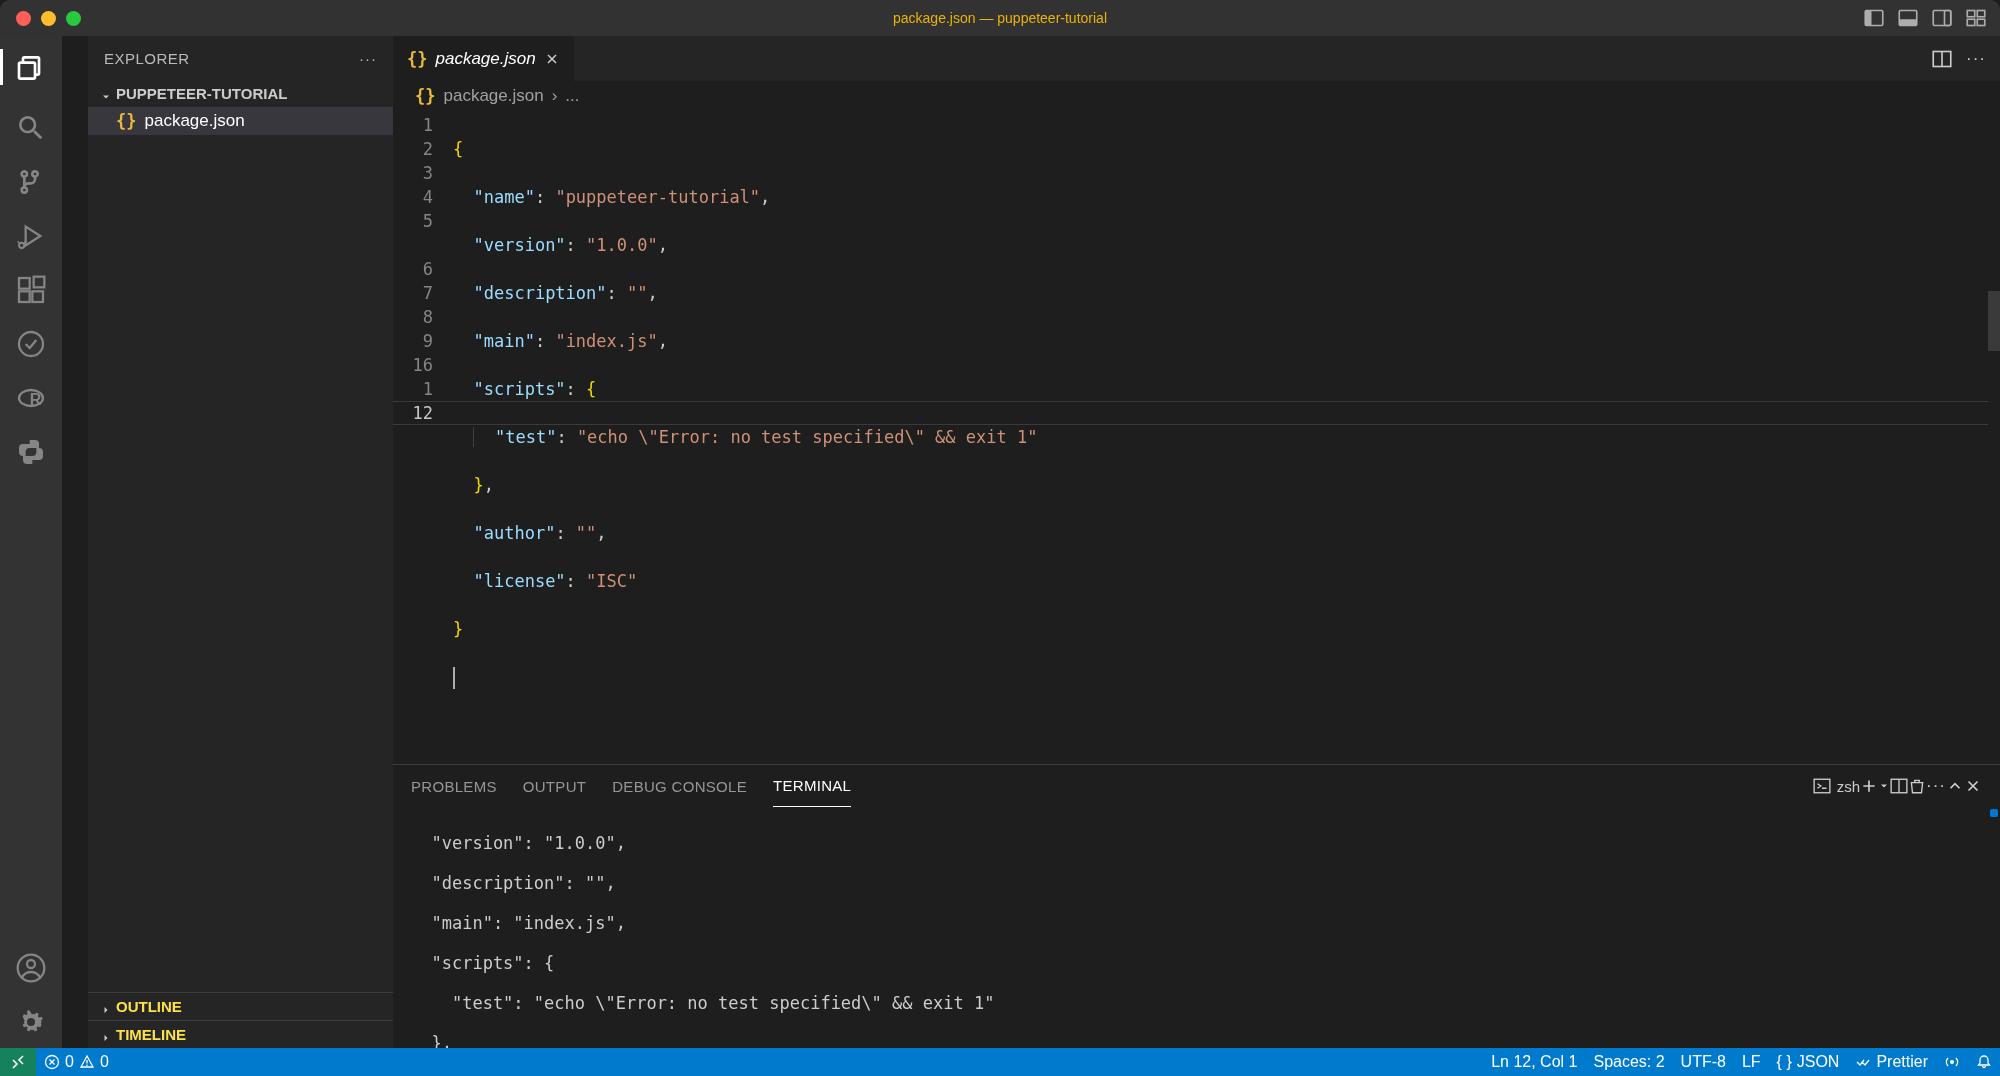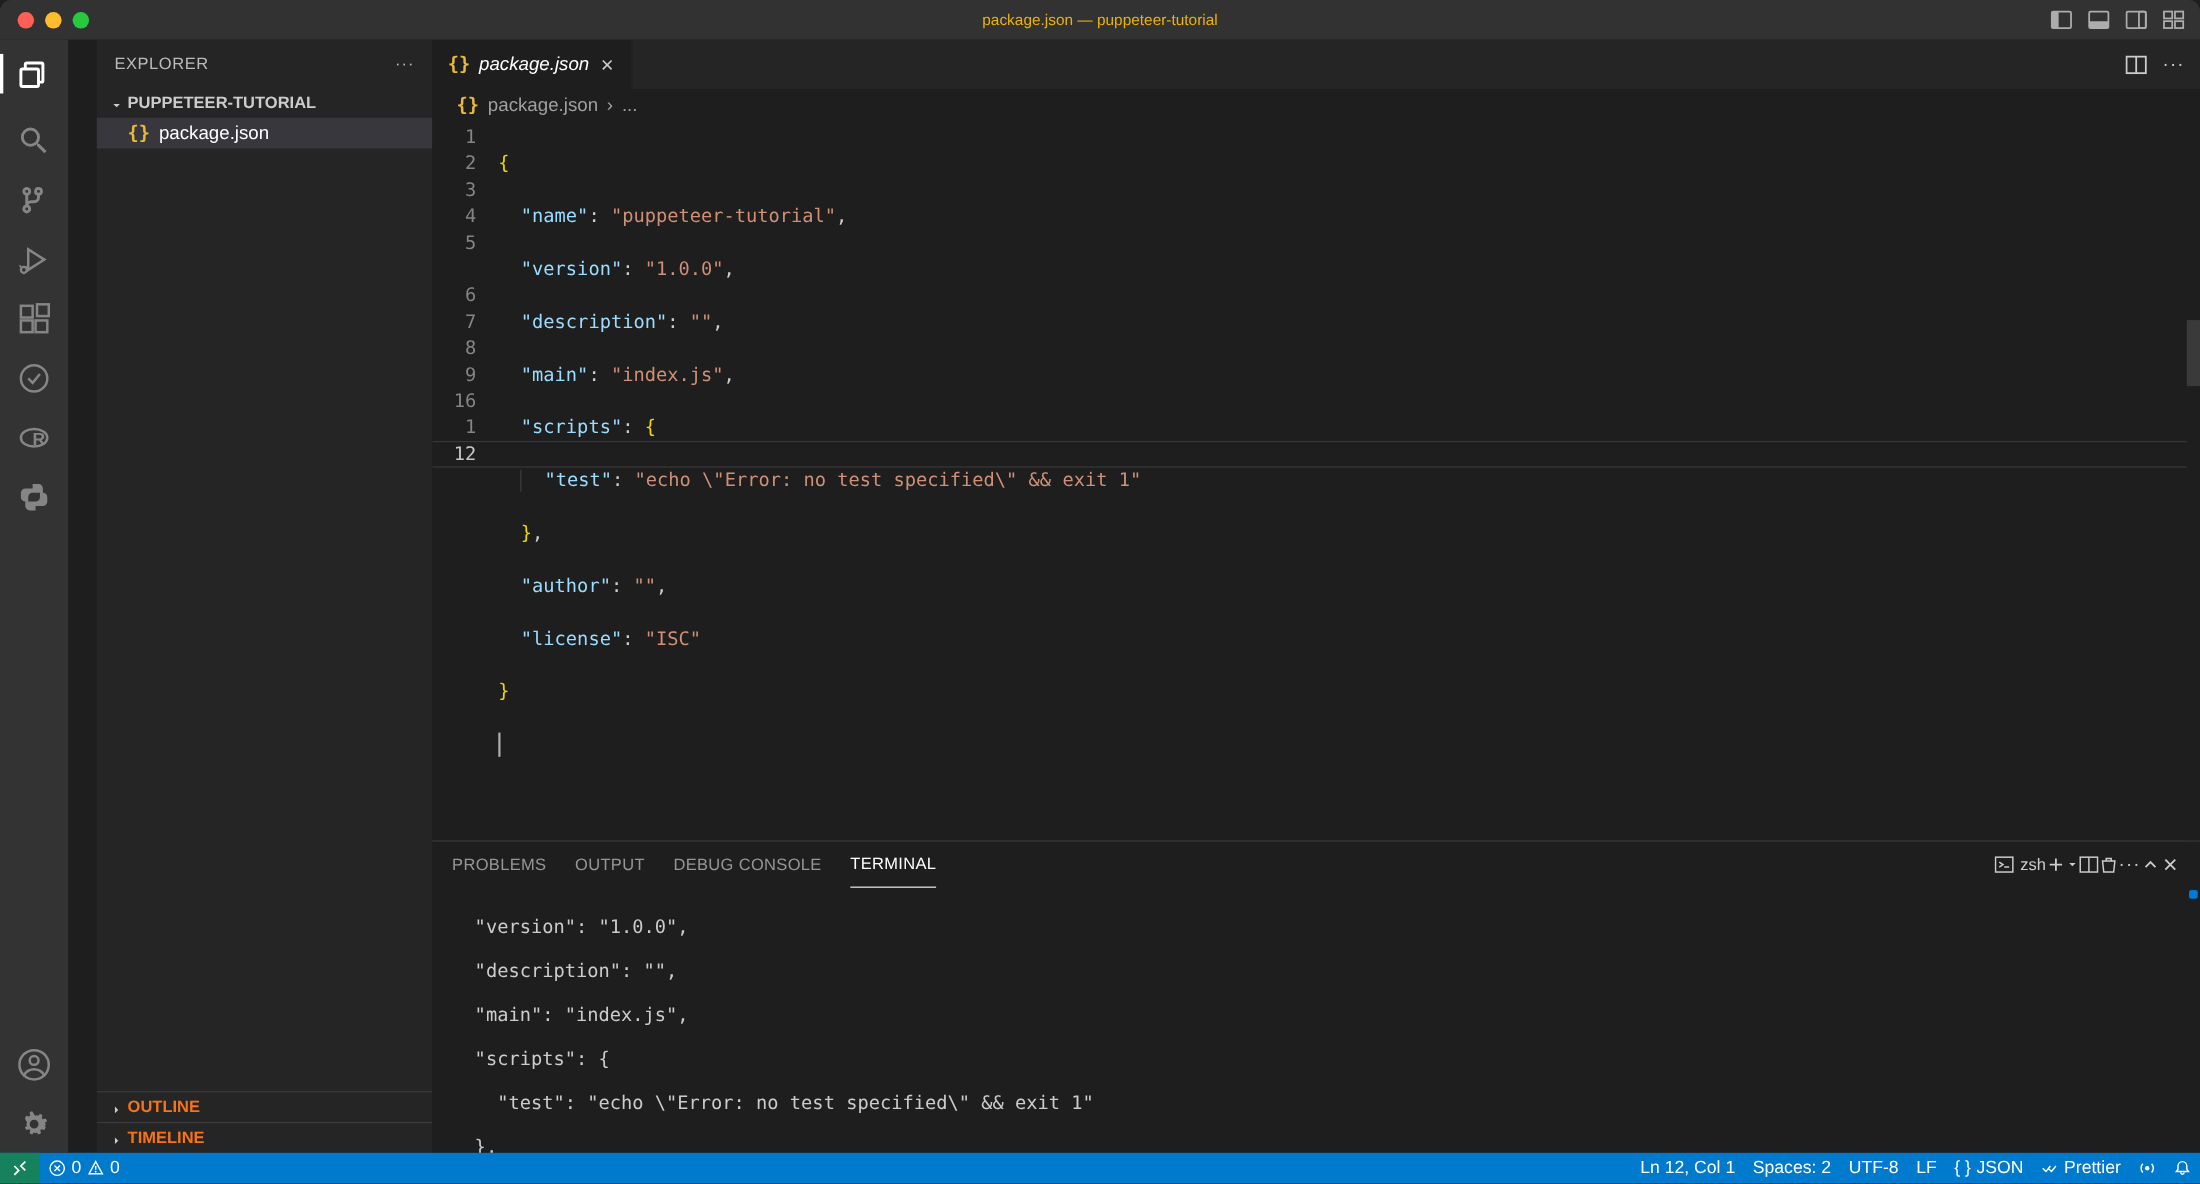--- a/index.html
+++ b/index.html
@@ -100,21 +100,21 @@
     .chevron { display: inline-block; width: 10px; height: 10px; }
     .chevron svg { width: 12px; height: 12px; fill: #cccccc; }
     .sidebar-filler { flex: 1; }
     .sidebar-section {
       display: flex;
       align-items: center;
       gap: 6px;
       padding: 5px 12px;
       border-top: 1px solid #3c3c3c;
       font-weight: 600;
-      color: #f97316;
+      color: #fde047;
       font-size: 15px;
       cursor: pointer;
     }
 
     
     .main { flex: 1; display: flex; flex-direction: column; background: #1e1e1e; min-width:0; }
 
     
     .tabbar {
       height: 45px;

